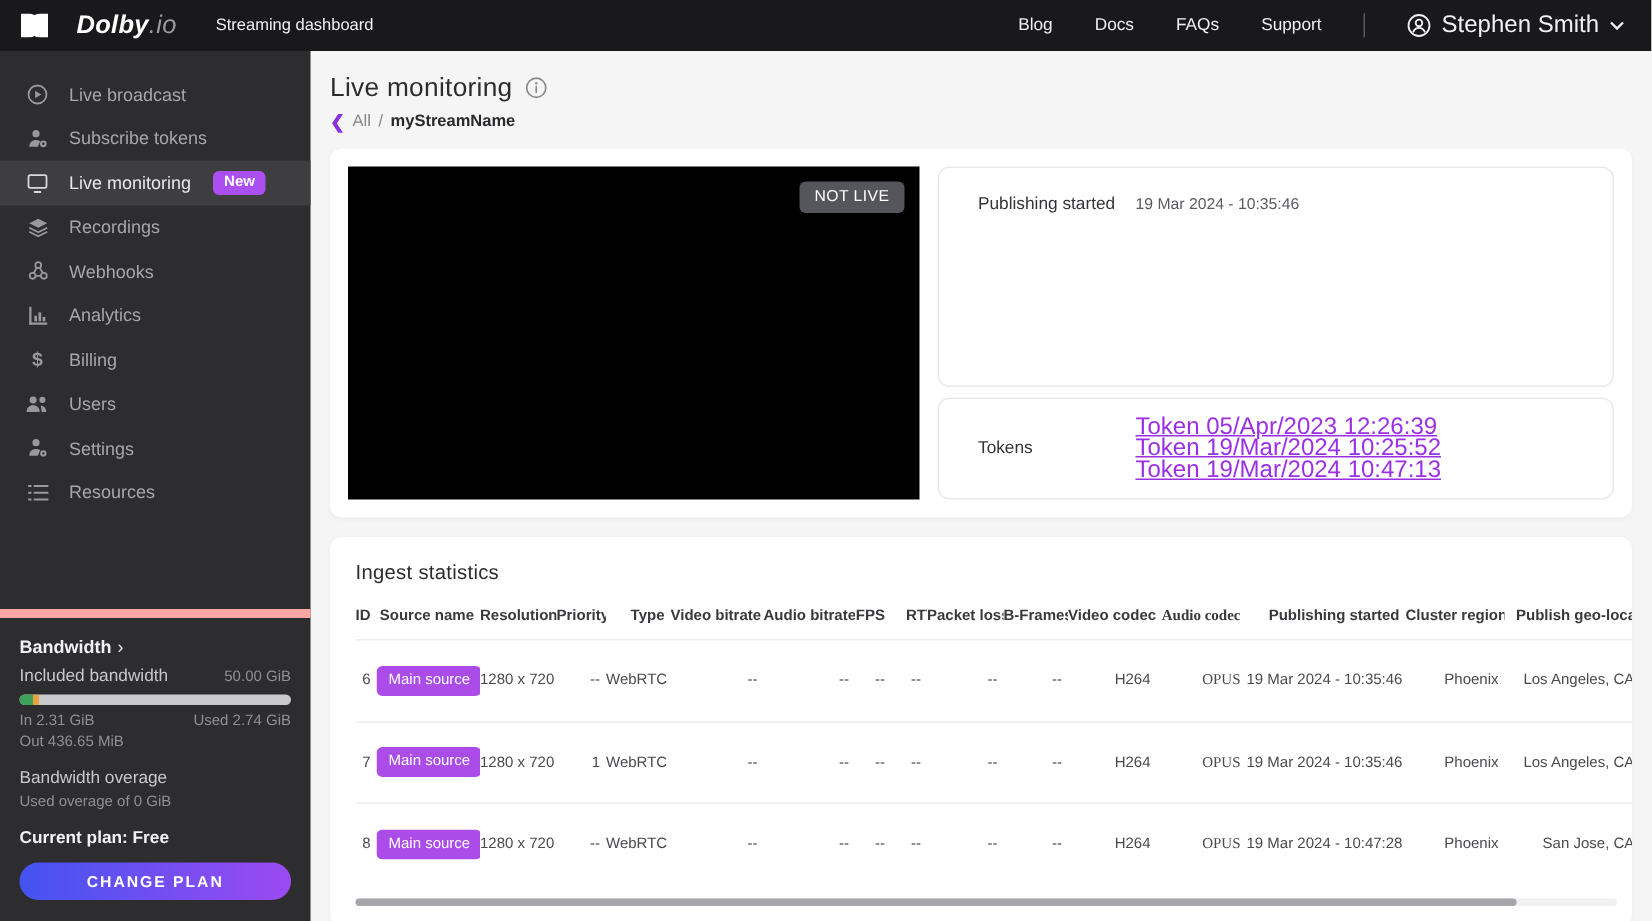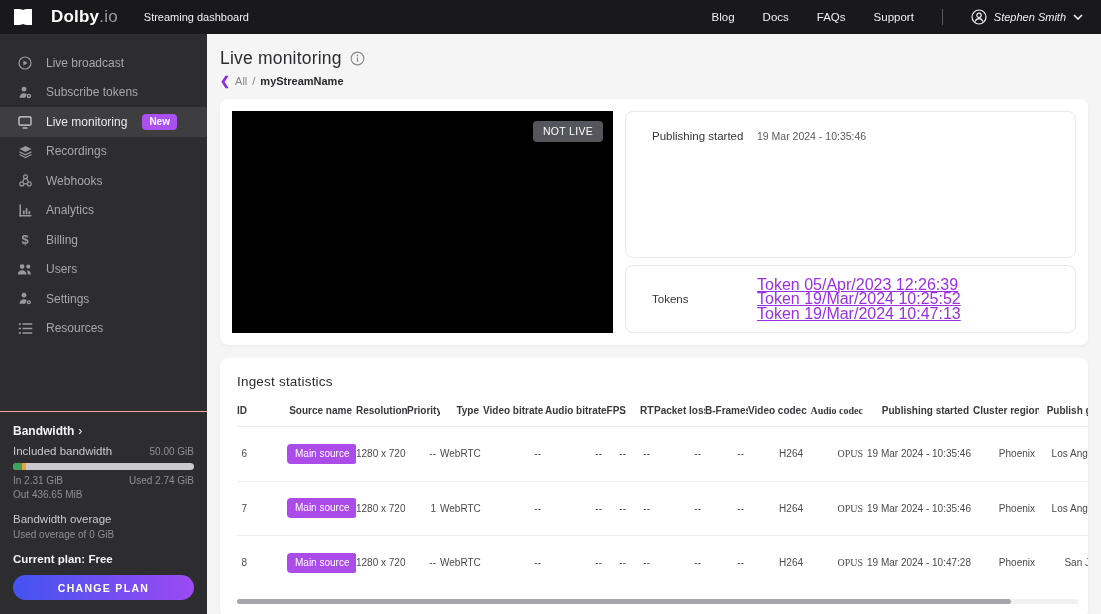--- a/index.html
+++ b/index.html
@@ -1,41 +1,41 @@
 <!DOCTYPE html>
 <html><head>
 <meta charset="utf-8">
 <style>
   * { margin:0; padding:0; box-sizing:border-box; }
   html,body { width:1101px; height:614px; overflow:hidden; font-family:"Liberation Sans", sans-serif; background:#f5f5f6; }
 
   
   .topbar { height:34px; background:#19191b; display:flex; align-items:center; padding:0 18px 0 14px; }
-  .brand { display:flex; align-items:center; gap:7px; }
+  .brand { display:flex; align-items:center; gap:7px;font-style:italic; }
   .brand-text { font-size:17px; color:#fff; font-weight:700; letter-spacing:.2px; }
   .brand-text .io { color:#9a9aa0; font-weight:400; }
   .topbar-subtitle { color:#f2f2f4; font-size:11px; margin-left:26px; }
   .topbar-right { margin-left:auto; display:flex; align-items:center; gap:28px; }
   .top-link { color:#f0f0f2; font-size:11.5px; cursor:pointer; }
   .top-divider { width:1px; height:16px; background:#5a5a5e; }
-  .user-menu { display:flex; align-items:center; gap:7px; color:#f0f0f2; font-size:11px; cursor:pointer;font-style:italic; }
+  .user-menu { display:flex; align-items:center; gap:7px; color:#f0f0f2; font-size:16px; cursor:pointer; }
 
   
   .layout { display:flex; height:580px; }
 
   
   .sidebar { width:207px; background:#2d2d30; display:flex; flex-direction:column; padding-top:14px; flex-shrink:0; }
   .side-item { height:29.5px; display:flex; align-items:center; padding:0 14px 0 17px; gap:13px; color:#a7a7ab; font-size:12px; cursor:pointer; }
   .side-item .sicon { width:16px; height:16px; display:flex; align-items:center; justify-content:center; color:#98989d; flex-shrink:0; }
   .side-item.active { background:#3e3e41; color:#e9e9eb; }
   .side-item.active .sicon { color:#d9d9dc; }
   .new-badge { background:#ab4ff0; color:#fff; font-size:10px; font-weight:700; border-radius:4px; padding:2px 7px 3px; margin-left:2px; }
   .dollar { font-size:13px; font-weight:700; }
 
-  .bandwidth { margin-top:auto; border-top:1px solid #fca5a5; padding:12px 13px 14px; }
+  .bandwidth { margin-top:auto; border-top:6px solid #fca5a5; padding:12px 13px 14px; }
   .bw-title { color:#f2f2f4; font-size:12px; font-weight:700; display:flex; align-items:center; gap:4px; cursor:pointer; }
   .bw-title .chev { font-weight:400; font-size:12px; }
   .bw-row { display:flex; justify-content:space-between; align-items:baseline; margin-top:7px; }
   .bw-label { color:#c9c9cc; font-size:11.5px; }
   .bw-val { color:#8f8f94; font-size:10px; }
   .progress { height:7px; background:#c9c9cc; border-radius:4px; margin-top:6px; overflow:hidden; display:flex; }
   .seg-green { background:#3da35c; width:5%; }
   .seg-orange { background:#e8a33d; width:2%; }
   .bw-sub { display:flex; justify-content:space-between; margin-top:5px; }
   .bw-gray { color:#8f8f94; font-size:10px; }
@@ -71,21 +71,21 @@
 
   
   .card-table { margin-top:13px; height:260px; padding:16px 0 0 17px; overflow:hidden; }
   .table-title { font-size:13.5px; font-weight:400; color:#2c2c2f; letter-spacing:.2px; }
   .ingest-table { margin-top:16px;text-align:right; }
   .trow { display:flex; align-items:center; }
   .thead { padding-bottom:10px; }
   .thead .cell { font-size:10px; font-weight:700; color:#39393d; }
   .drow { height:54.5px; border-top:1px solid #ededef; }
   .cell { flex-shrink:0; white-space:nowrap; overflow:hidden; font-size:10px; color:#4a4a4e; padding-right:4px; }
-  .c0{width:14px;} .c1{width:69px;margin-left:36px;} .c2{width:51px;} .c3{width:33px;} .c4{width:43px;}
+  .c0{width:14px;} .c1{width:69px;} .c2{width:51px;} .c3{width:33px;} .c4{width:43px;}
   .c5{width:62px;} .c6{width:61px;} .c7{width:24px;} .c8{width:24px;padding-left:10px;} .c9{width:51px;}
   .c10{width:43px;} .c11{width:59px;} .c12{width:60px;font-family:Liberation Serif, serif;} .c13{width:106px;} .c14{width:66px;} .c15{width:110px;}
   .src-badge { display:inline-block; background:#ab4be8; color:#fff; font-size:10px; font-weight:500;
     border-radius:4px; padding:4px 8px 5px; }
   .hscroll { margin-top:9px; margin-right:10px; height:5px; background:#f0f0f1; border-radius:3px; position:relative; }
   .hscroll-thumb { position:absolute; left:0; top:0; height:5px; width:92%; background:#a6a6aa; border-radius:3px; cursor:grab; }
 
   svg { display:block; }
 </style>
 </head>

